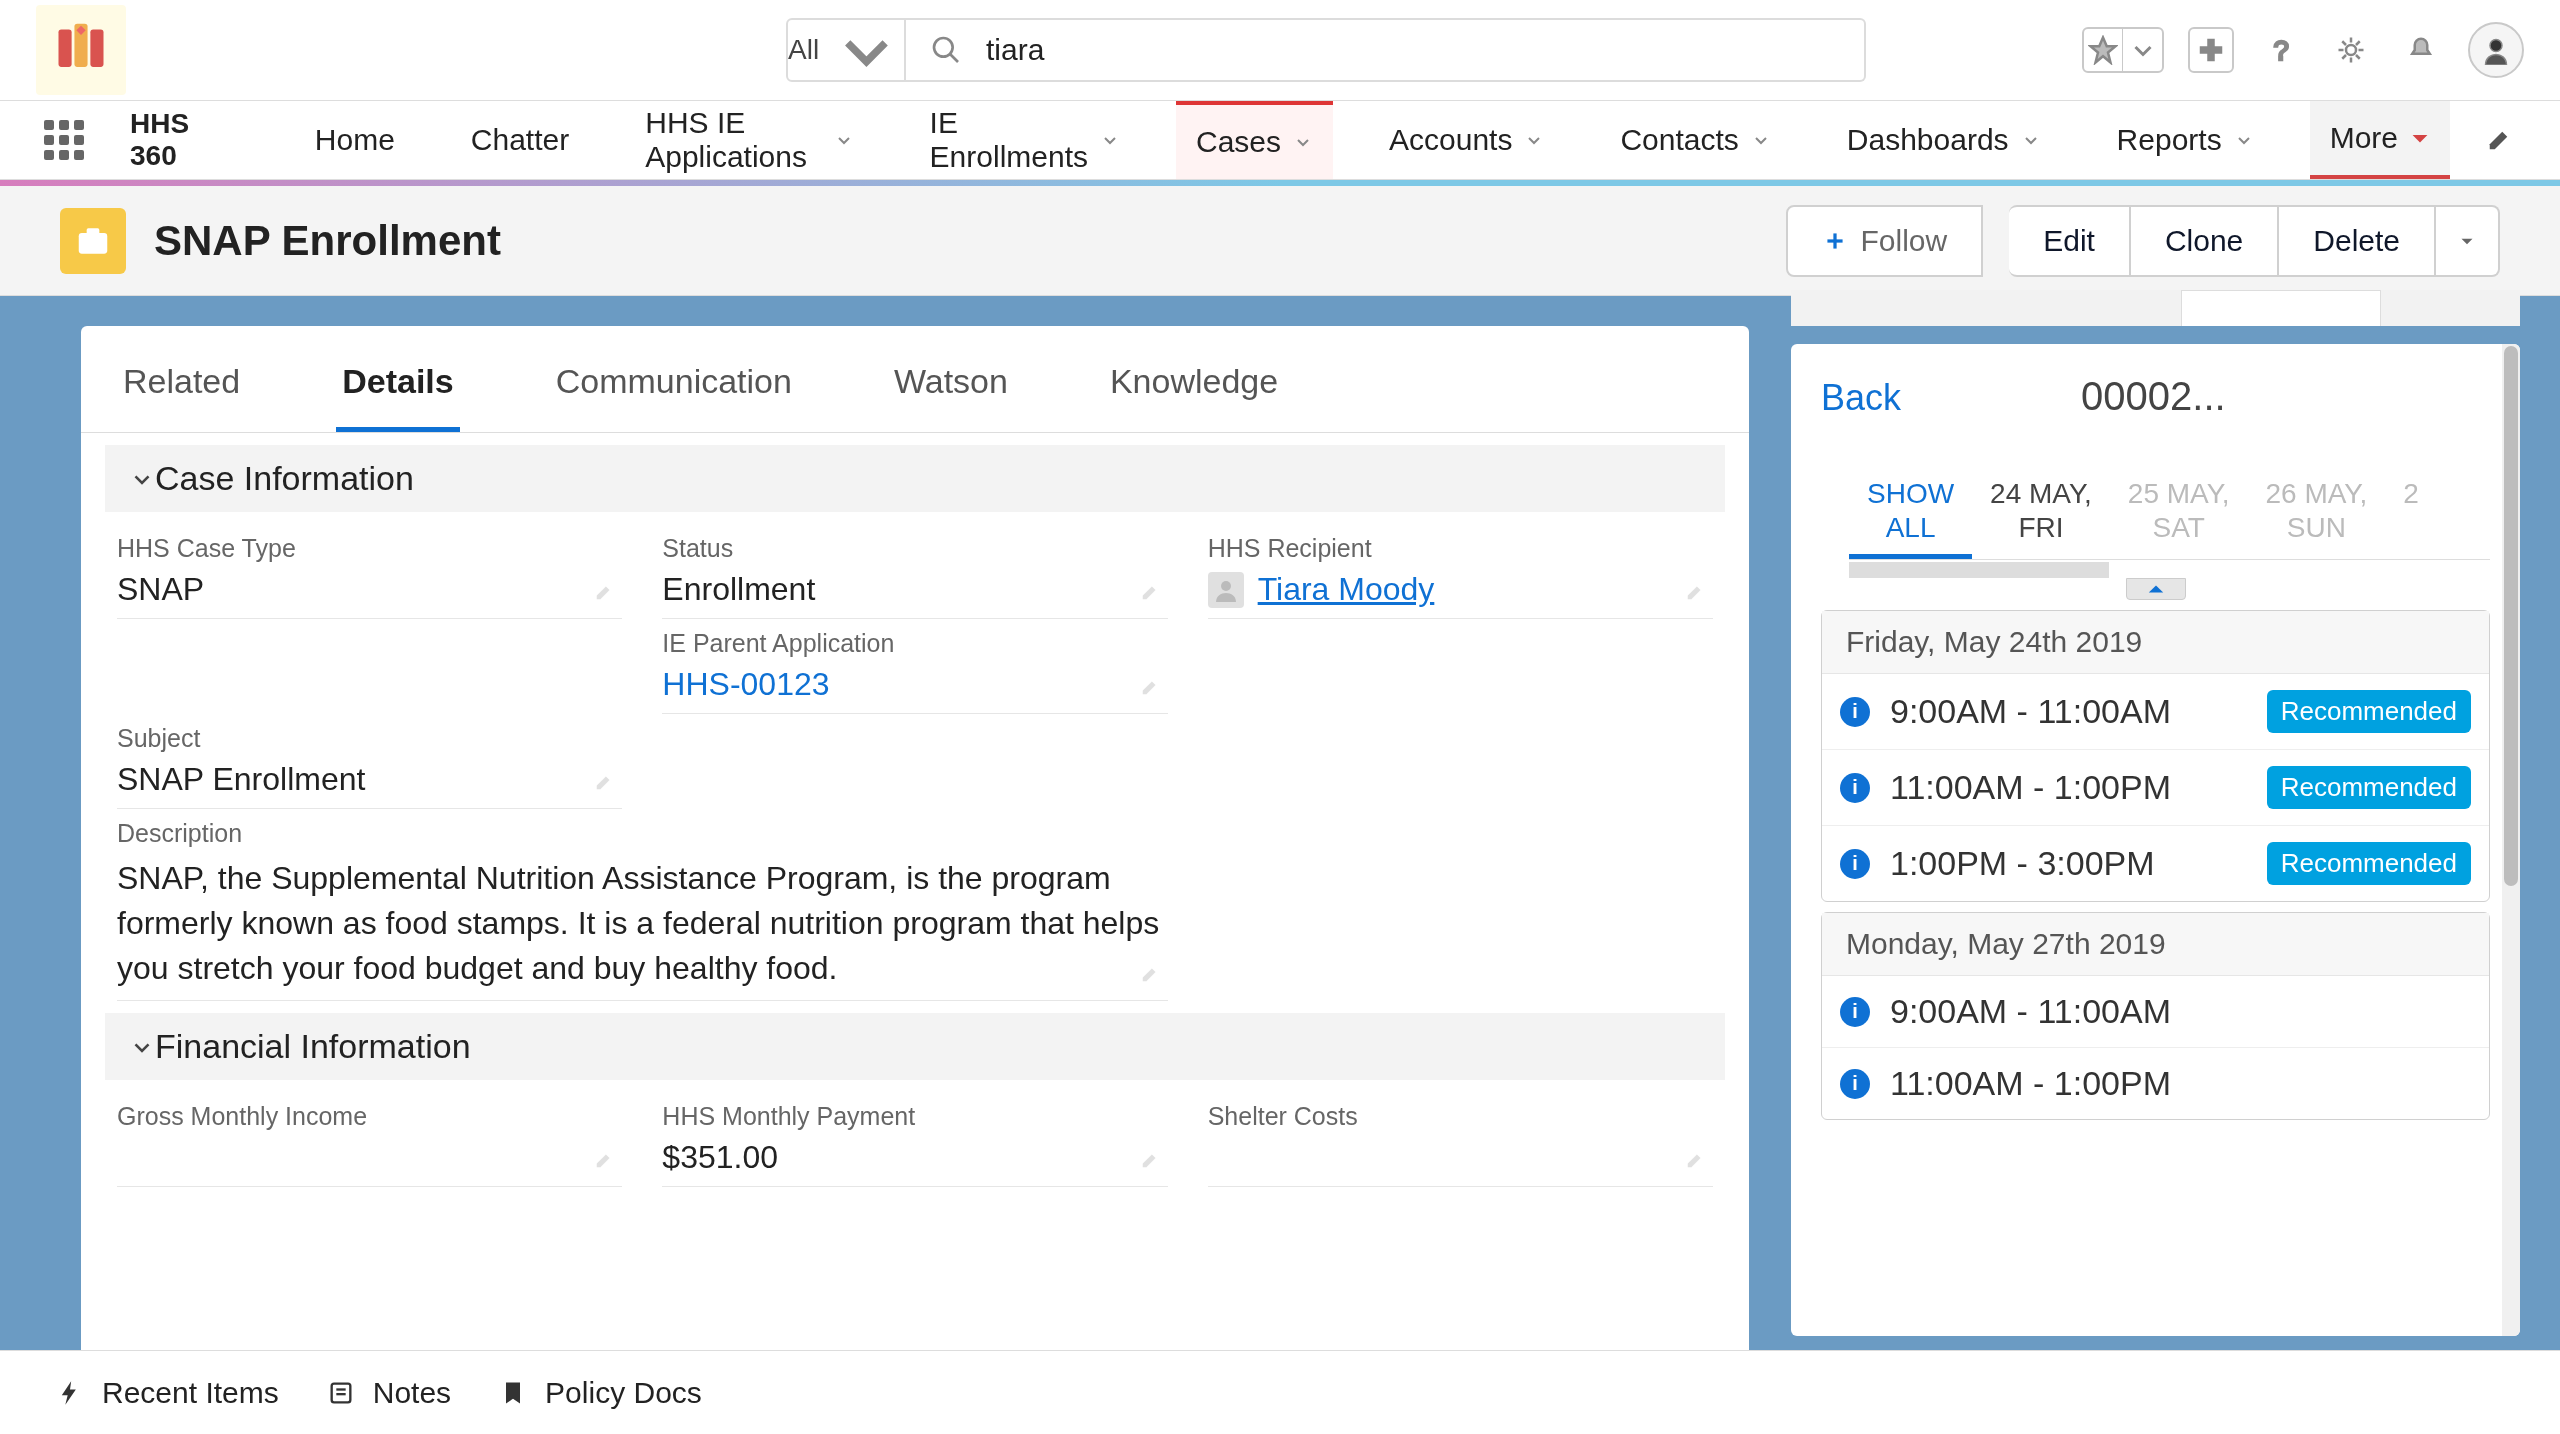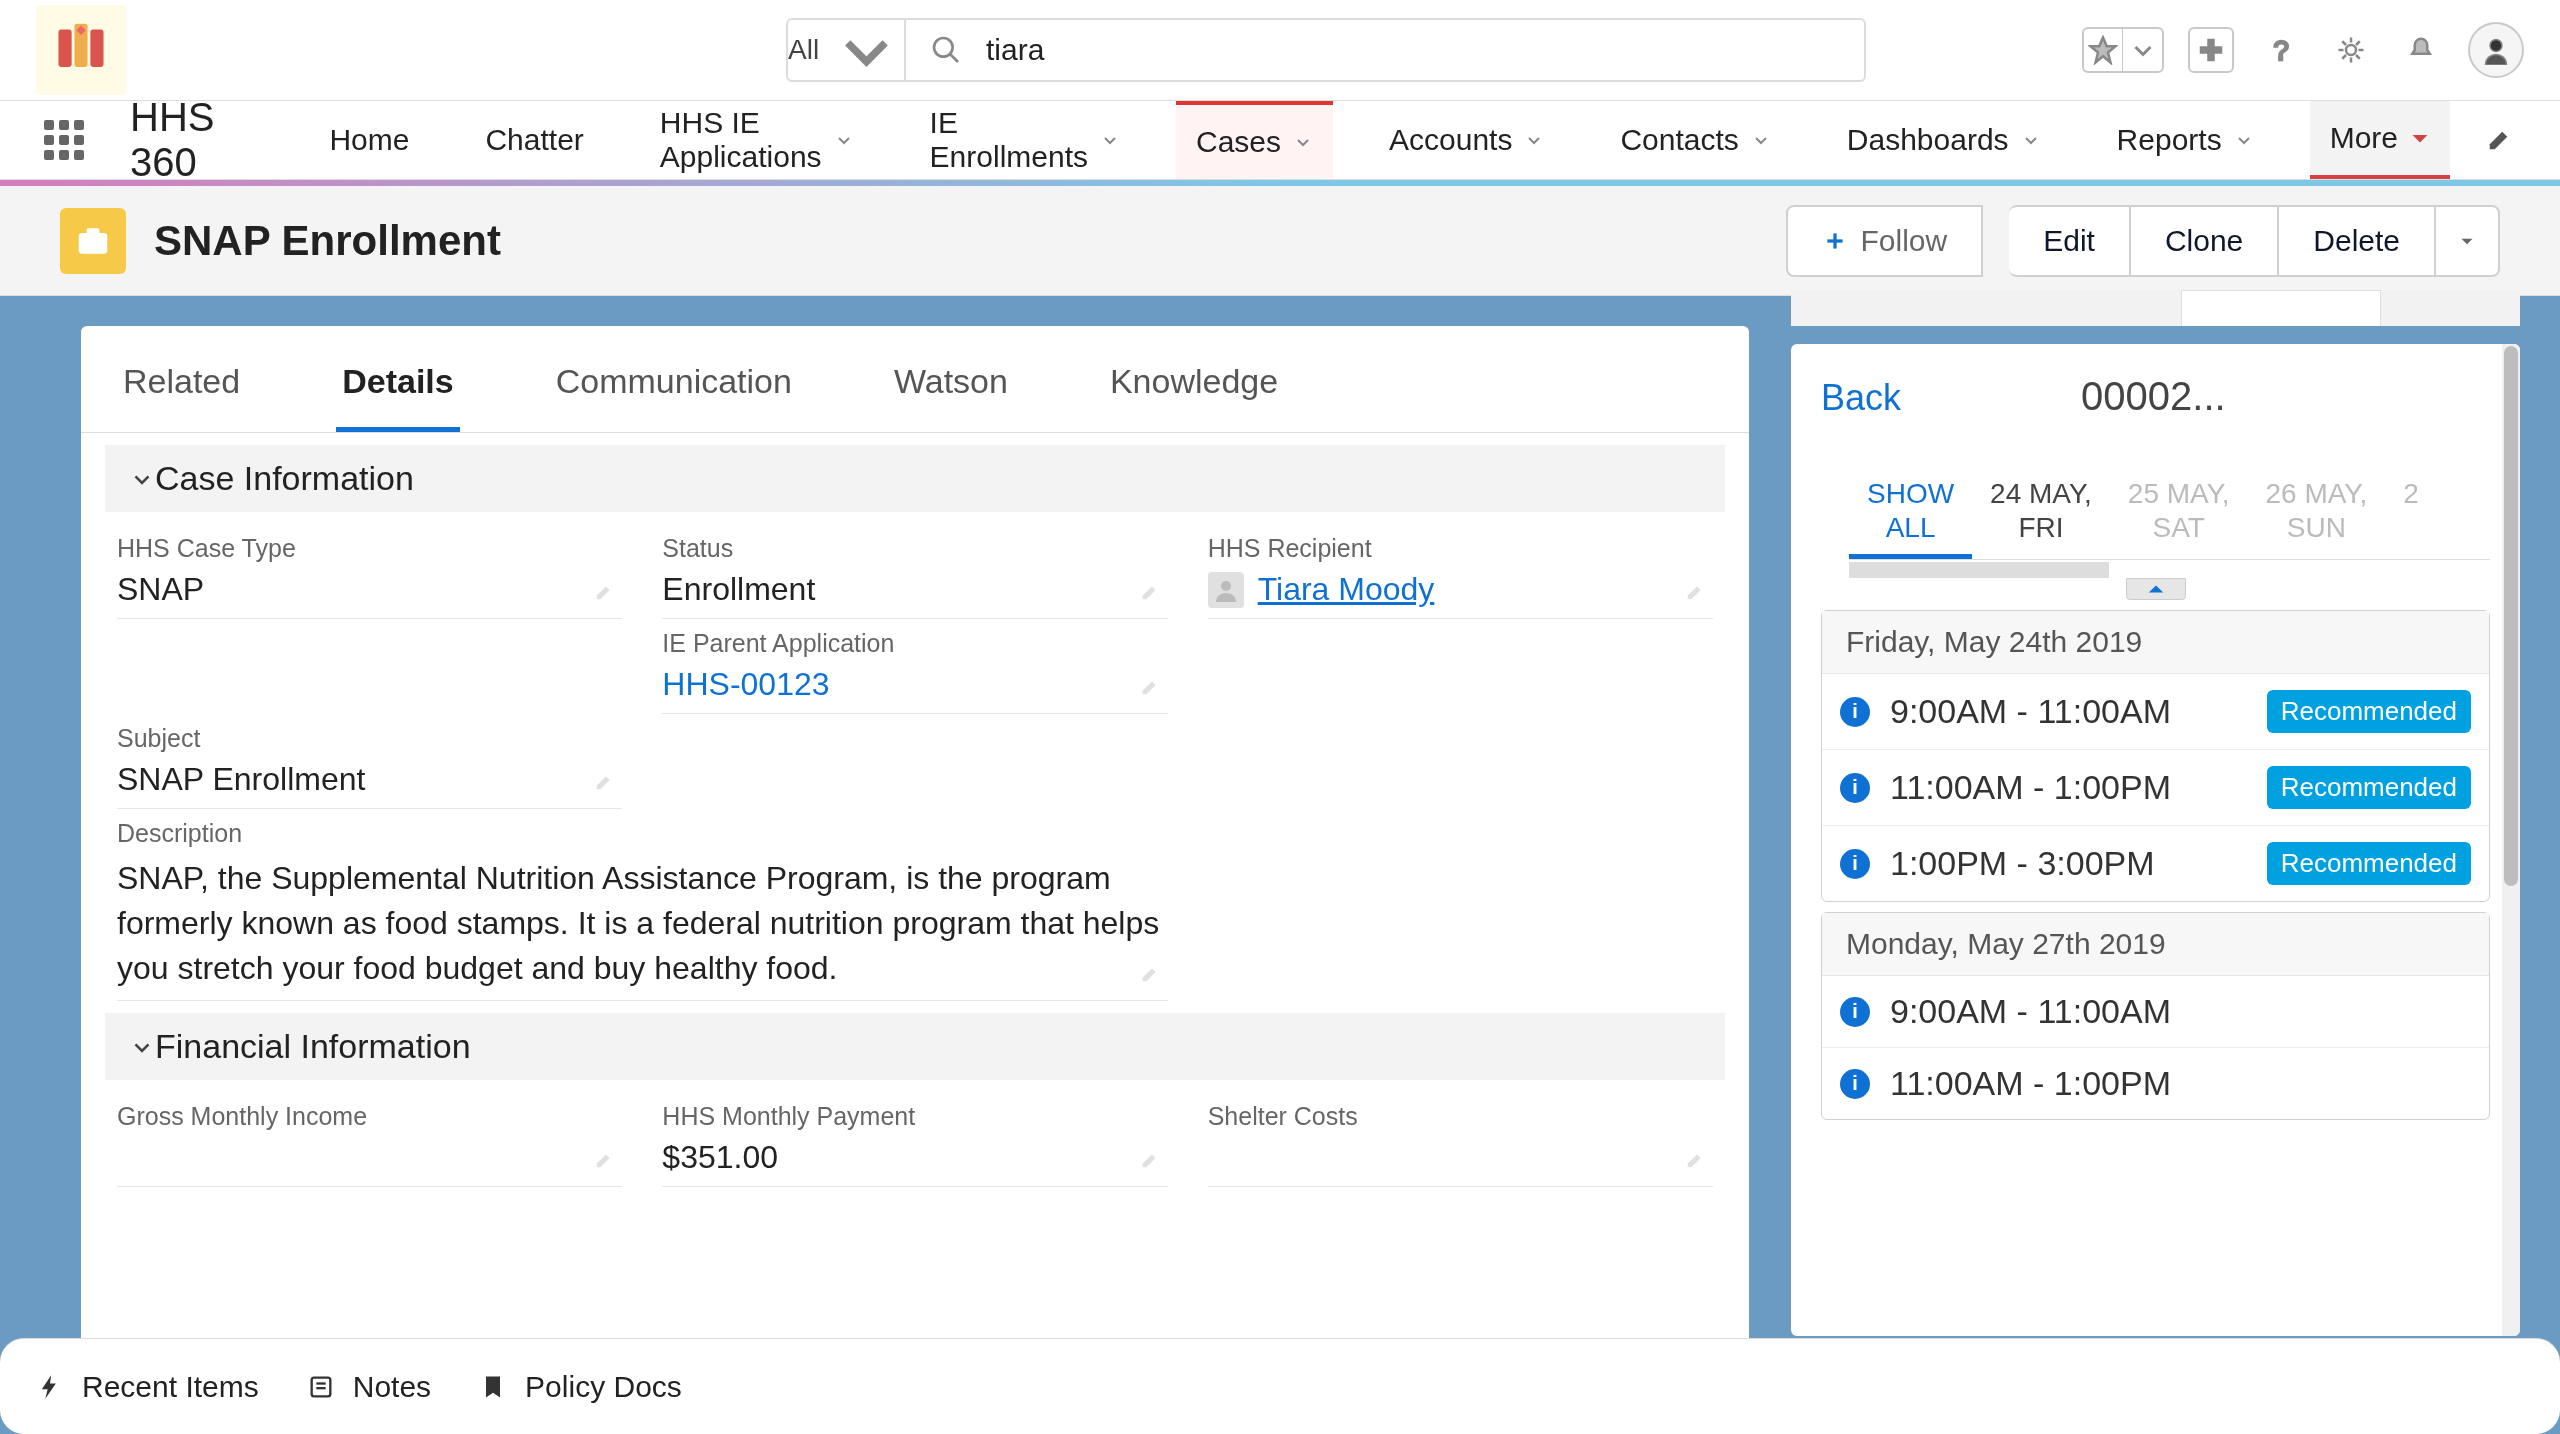--- a/index.html
+++ b/index.html
@@ -20,21 +20,21 @@
 .header-icons .fav .split{width:40px;border-left:1px solid #c9c9c9;height:100%;display:flex;align-items:center;justify-content:center;}
 .header-icons svg{width:30px;height:30px;stroke:#888;fill:none;stroke-width:2;}
 .header-icons .plus svg{fill:#888;}
 .header-icons .bare{border:0;}
 .avatar{width:56px;height:56px;border:2px solid #c9c9c9;border-radius:50%;background:#f5f5f5;display:flex;align-items:center;justify-content:center;overflow:hidden;}
 
 
 .nav-bar{height:80px;border-top:1px solid #ddd;border-bottom:1px solid #ddd;display:flex;align-items:stretch;padding:0 44px;gap:36px;}
 .waffle{display:grid;grid-template-columns:repeat(3,10px);grid-template-rows:repeat(3,10px);gap:5px;align-self:center;cursor:pointer;}
 .waffle span{width:10px;height:10px;background:#666;border-radius:2px;}
-.app-name{align-self:center;font-size:40px;font-weight:400;color:#222;margin-left:10px;margin-right:50px;}
+.app-name{align-self:center;font-size:28px;font-weight:700;color:#222;margin-left:10px;margin-right:50px;}
 .nav-item{display:flex;align-items:center;gap:12px;font-size:30px;color:#222;padding:0 20px;cursor:pointer;position:relative;}
 .nav-item.active{background:#fff3f3;border-top:4px solid #de3535;}
 .nav-item .chev svg{width:20px;height:20px;stroke:#888;stroke-width:2;fill:none;}
 .more-item{background:#f3f3f3;border-bottom:4px solid #d44343;}
 .more-item .chev svg{stroke:#d44343;fill:#d44343;}
 .edit-pencil{margin-left:auto;align-self:center;cursor:pointer;}
 .edit-pencil svg{width:30px;height:30px;fill:#555;}
 
 .gradient-line{height:6px;background:linear-gradient(90deg,#d77dbd,#7dc8e6,#7dc8e6);}
 
@@ -92,21 +92,21 @@
 .day-header{background:#f7f7f7;padding:14px 24px;font-size:30px;color:#555;border-bottom:1px solid #e6e6e6;}
 .slot{display:flex;align-items:center;gap:20px;padding:16px 18px;border-bottom:1px solid #eee;cursor:pointer;}
 .slot:last-child{border-bottom:0;}
 .slot .info-icon{width:30px;height:30px;border-radius:50%;background:#0f71d4;color:#fff;display:flex;align-items:center;justify-content:center;font-size:20px;font-weight:700;}
 .slot-time{font-size:34px;color:#333;flex:1;white-space:nowrap;overflow:hidden;}
 .slot-badge{background:#00a1e0;color:#fff;font-size:26px;padding:6px 14px;border-radius:6px;}
 .sidebar-scroll{position:absolute;right:0;top:0;bottom:0;width:18px;background:#f0f0f0;}
 .sidebar-scroll .thumb{background:#bdbdbd;width:14px;margin:2px;border-radius:7px;height:540px;}
 
 
-.footer{position:fixed;bottom:0;left:0;right:0;height:96px;background:#fff;border-top:1px solid #ddd;display:flex;align-items:center;padding:0 36px;gap:48px;border-radius:24px;}
+.footer{position:fixed;bottom:0;left:0;right:0;height:84px;background:#fff;border-top:1px solid #ddd;display:flex;align-items:center;padding:0 56px;gap:48px;}
 .footer-item{display:flex;align-items:center;gap:18px;font-size:30px;color:#222;cursor:pointer;}
 .footer-item svg{width:28px;height:28px;fill:#333;}
 </style>
 </head>
 <body>
 
 <div class="global-header">
   <div class="logo-box">
     <svg viewBox="0 0 64 64">
         <rect x="8" y="10" width="14" height="40" fill="#d9534f" rx="3"></rect>

